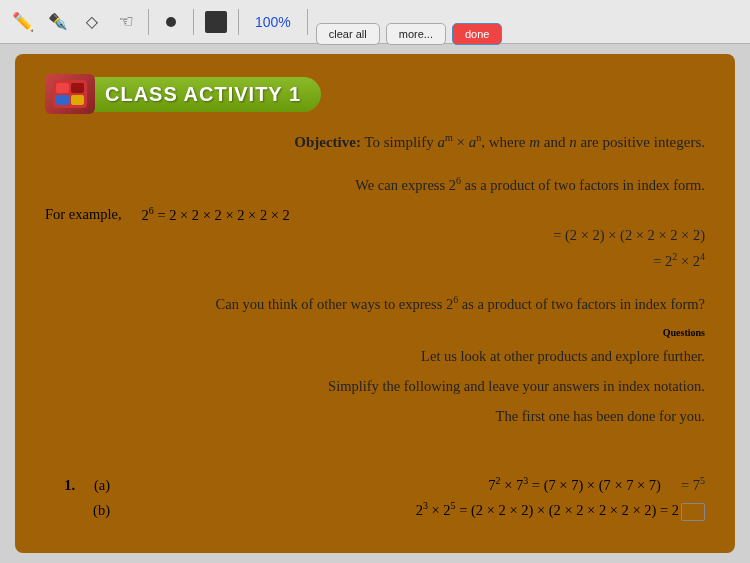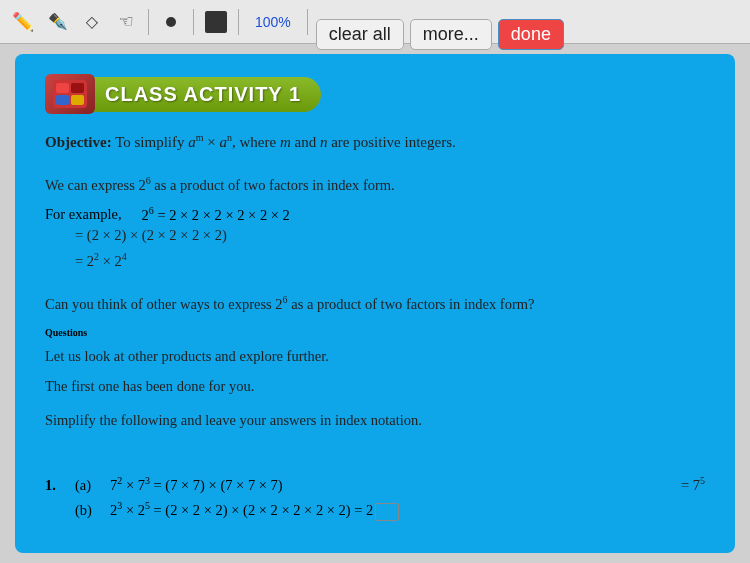--- a/index.html
+++ b/index.html
@@ -53,40 +53,41 @@
       font-family: Arial, sans-serif;
       font-size: 14px;
       color: #1d4ed8;
       padding: 0 8px;
     }
     .toolbar-btn {
       background: #f0f0f0;
       border: 1px solid #aaa;
       border-radius: 5px;
       padding: 4px 12px;
-      font-size: 18px;
+      font-size: 11px;
       font-family: Arial, sans-serif;
       cursor: pointer;
       color: #222;
       margin-top: 25px;
     }
     .toolbar-btn.done-btn {
       background: #ef4444;
       color: white;
       border-color: #4a8fc4;
     }
 
     
     #content-area {
-      background: #0ea5e9;
+      background: #a16207;
       margin: 10px 15px;
       border-radius: 8px;
       padding: 20px 30px 20px 30px;
       height: calc(563px - 44px - 20px);
       overflow: hidden;
+      text-align: right;
     }
 
     
     .activity-header {
       display: flex;
       align-items: center;
       margin-bottom: 18px;
     }
     .activity-icon {
       width: 50px;
@@ -284,22 +285,22 @@
     </div>
   </div>
 
   <p class="text-paragraph">
     Can you think of other ways to express 2<sup>6</sup> as a product of two factors in index form?
   </p>
 
   <p class="questions-heading">Questions</p>
 
   <p class="text-paragraph">Let us look at other products and explore further.</p>
+  <p class="text-paragraph">Simplify the following and leave your answers in index notation.</p>
   <p class="text-paragraph" style="margin-bottom:12px;">The first one has been done for you.</p>
-  <p class="text-paragraph">Simplify the following and leave your answers in index notation.</p>
 
   <div class="question-row">
     <span class="q-num">1.</span>
     <span class="q-part">(a)</span>
     <span class="q-content">
       7<sup>2</sup> × 7<sup>3</sup> = (7 × 7) × (7 × 7 × 7)
     </span>
     <span class="q-answer">= 7<sup>5</sup></span>
   </div>
 

